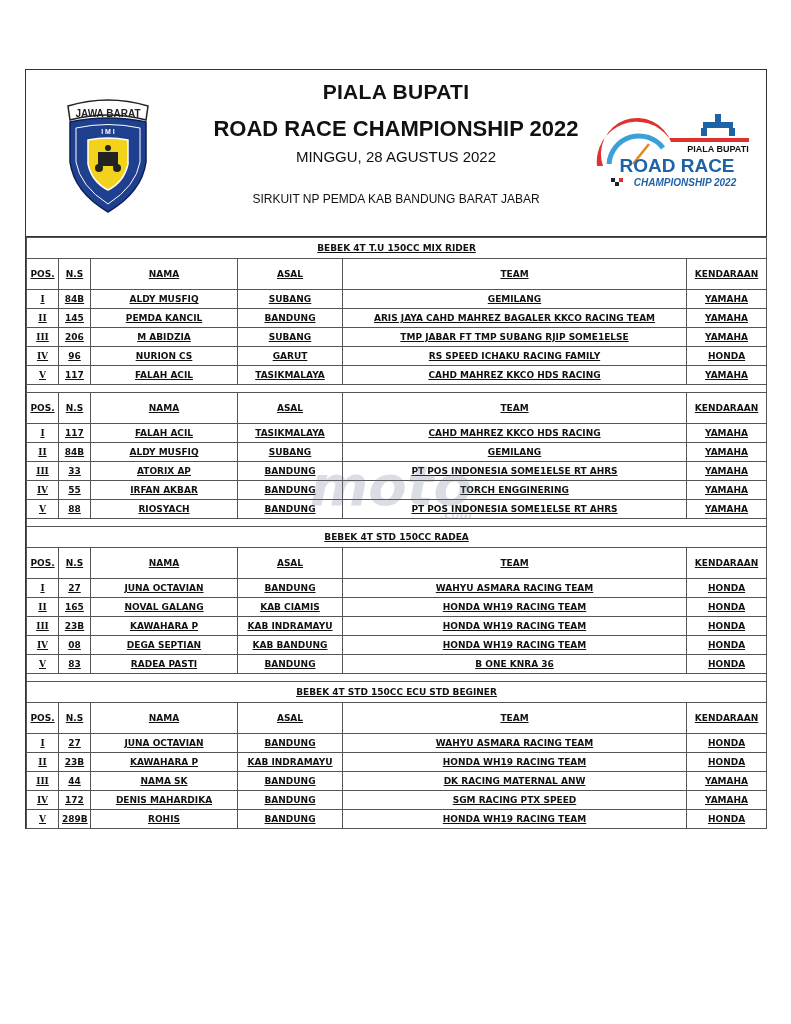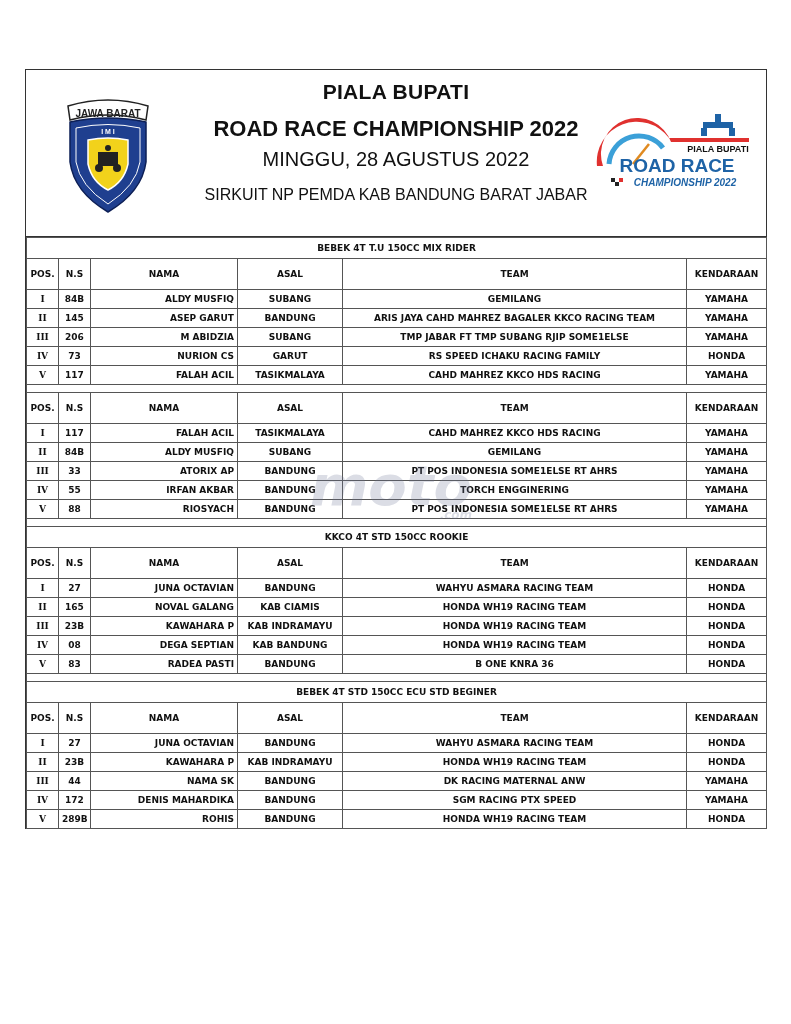--- a/index.html
+++ b/index.html
@@ -5,36 +5,36 @@
   html, body { margin:0; padding:0; background:#ffffff; }
   body { width:791px; height:1024px; position:relative; overflow:hidden;
          font-family:"DejaVu Sans", sans-serif; color:#111; }
   .sheet { position:absolute; left:25px; top:69px; width:740px; border:1px solid #333; border-bottom:none; }
   .header { position:relative; height:166px; border-bottom:1.5px solid #333; }
   .h-title1 { position:absolute; left:0; right:0; top:10px; text-align:center;
               font-family:"Liberation Sans", sans-serif; font-weight:bold; font-size:21px; letter-spacing:0.3px; }
   .h-title2 { position:absolute; left:0; right:0; top:46px; text-align:center;
               font-family:"Liberation Sans", sans-serif; font-weight:bold; font-size:22px; }
   .h-date { position:absolute; left:0; right:0; top:78px; text-align:center;
-            font-family:"Liberation Sans", sans-serif; font-size:20px; }
-  .h-venue { position:absolute; left:0; right:0; top:116px; text-align:center;
-             font-family:"Liberation Sans", sans-serif; font-size:16px; }
+            font-family:"Liberation Sans", sans-serif; font-size:15px; }
+  .h-venue { position:absolute; left:0; right:0; top:122px; text-align:center;
+             font-family:"Liberation Sans", sans-serif; font-size:12px; }
   .h-result { position:absolute; left:0; right:0; top:124px; text-align:center;
               font-family:"Liberation Sans", sans-serif; font-weight:bold; font-size:33px; letter-spacing:0.5px; }
   .logo-left { position:absolute; left:36px; top:26px; width:92px; height:118px; }
   .logo-right { position:absolute; left:565px; top:42px; width:160px; height:80px; }
 
-  table.res { border-collapse:collapse; width:740px; table-layout:fixed; }
+  table.res { border-collapse:collapse; width:740px; table-layout:fixed;text-decoration:underline; }
   table.res td { border:1px solid #555; font-weight:bold; font-size:9px; text-align:center;
                  padding:0 3px; white-space:nowrap; overflow:hidden; }
   .spacer td { height:7px; border-left:none; border-right:none; }
   .cat td { height:20px; font-size:12px; text-align:center; border-bottom:2px solid #444; }
   .head td { height:30px; font-size:9.5px; border-bottom:2px solid #444; }
   .row td { height:18px; }
-  .row td.nama { text-align:right; }
+  .row td.nama { text-align:center; }
   .pos { font-family:"DejaVu Serif", serif; }
   .watermark { position:absolute; left:310px; top:465px; font-family:"DejaVu Sans", sans-serif;
                font-weight:bold; font-size:56px; line-height:42px; color:rgba(110,120,150,0.25);
                font-style:italic; pointer-events:none; }
   .watermark small { font-size:12px; display:block; text-align:right; line-height:16px; }
 </style>
 </head>
 <body>
 
 <div class="sheet">
@@ -100,36 +100,36 @@
           <td class="pos">I</td>
           <td>84B</td>
           <td class="nama">ALDY MUSFIQ</td>
           <td>SUBANG</td>
           <td>GEMILANG</td>
           <td>YAMAHA</td>
         </tr>
         <tr class="row">
           <td class="pos">II</td>
           <td>145</td>
-          <td class="nama">ASEP GARUT</td>
+          <td class="nama">PEMDA KANCIL</td>
           <td>BANDUNG</td>
           <td>ARIS JAYA CAHD MAHREZ BAGALER KKCO RACING TEAM</td>
           <td>YAMAHA</td>
         </tr>
         <tr class="row">
           <td class="pos">III</td>
           <td>206</td>
           <td class="nama">M ABIDZIA</td>
           <td>SUBANG</td>
           <td>TMP JABAR FT TMP SUBANG RJIP SOME1ELSE</td>
           <td>YAMAHA</td>
         </tr>
         <tr class="row">
           <td class="pos">IV</td>
-          <td>73</td>
+          <td>96</td>
           <td class="nama">NURION CS</td>
           <td>GARUT</td>
           <td>RS SPEED ICHAKU RACING FAMILY</td>
           <td>HONDA</td>
         </tr>
         <tr class="row">
           <td class="pos">V</td>
           <td>117</td>
           <td class="nama">FALAH ACIL</td>
           <td>TASIKMALAYA</td>
@@ -184,21 +184,21 @@
           <td>88</td>
           <td class="nama">RIOSYACH</td>
           <td>BANDUNG</td>
           <td>PT POS INDONESIA SOME1ELSE RT AHRS</td>
           <td>YAMAHA</td>
         </tr>
         <tr class="spacer">
           <td colspan="6"></td>
         </tr>
         <tr class="cat">
-          <td colspan="6">KKCO 4T STD 150CC ROOKIE</td>
+          <td colspan="6">BEBEK 4T STD 150CC RADEA</td>
         </tr>
         <tr class="head">
           <td>POS.</td>
           <td>N.S</td>
           <td>NAMA</td>
           <td>ASAL</td>
           <td>TEAM</td>
           <td>KENDARAAN</td>
         </tr>
         <tr class="row">

